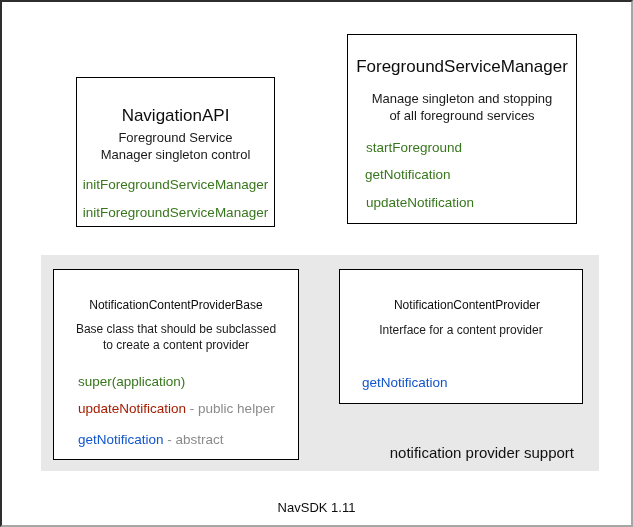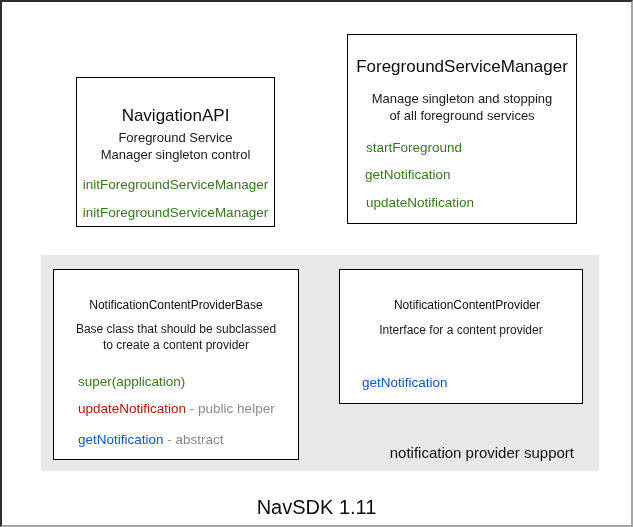--- a/index.html
+++ b/index.html
@@ -64,21 +64,21 @@
     right: 25px; top: 188px;
     font-size: 15px;
     line-height: 19px;
     color: #111111;
     white-space: nowrap;
   }
   .caption {
     position: absolute;
     left: 0; right: 0; top: 496px;
     text-align: center;
-    font-size: 20px;
+    font-size: 13px;
     line-height: 19px;
     color: #0d0d0d;
   }
   
   #box-navigation-api { left: 74px; top: 75px; width: 199px; height: 150px; }
   #box-navigation-api .box-title { top: 28px; }
   #box-navigation-api .box-desc  { top: 51px; }
   #box-navigation-api .m1 { top: 99px; }
   #box-navigation-api .m2 { top: 127px; }
 

